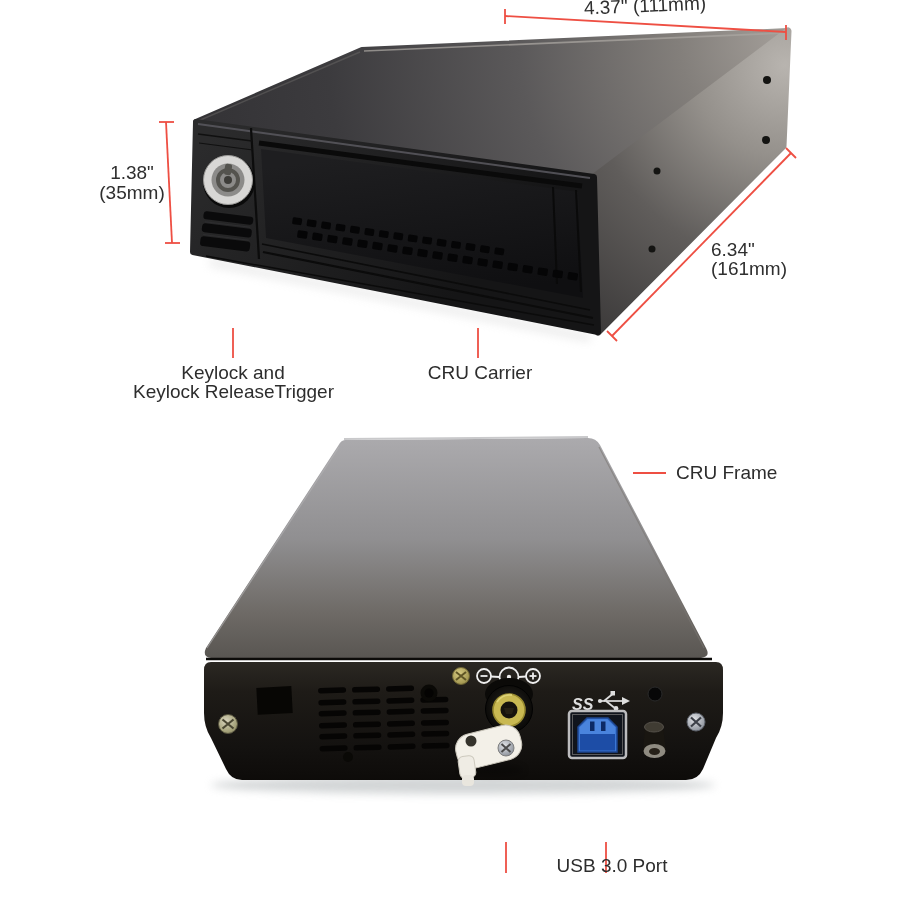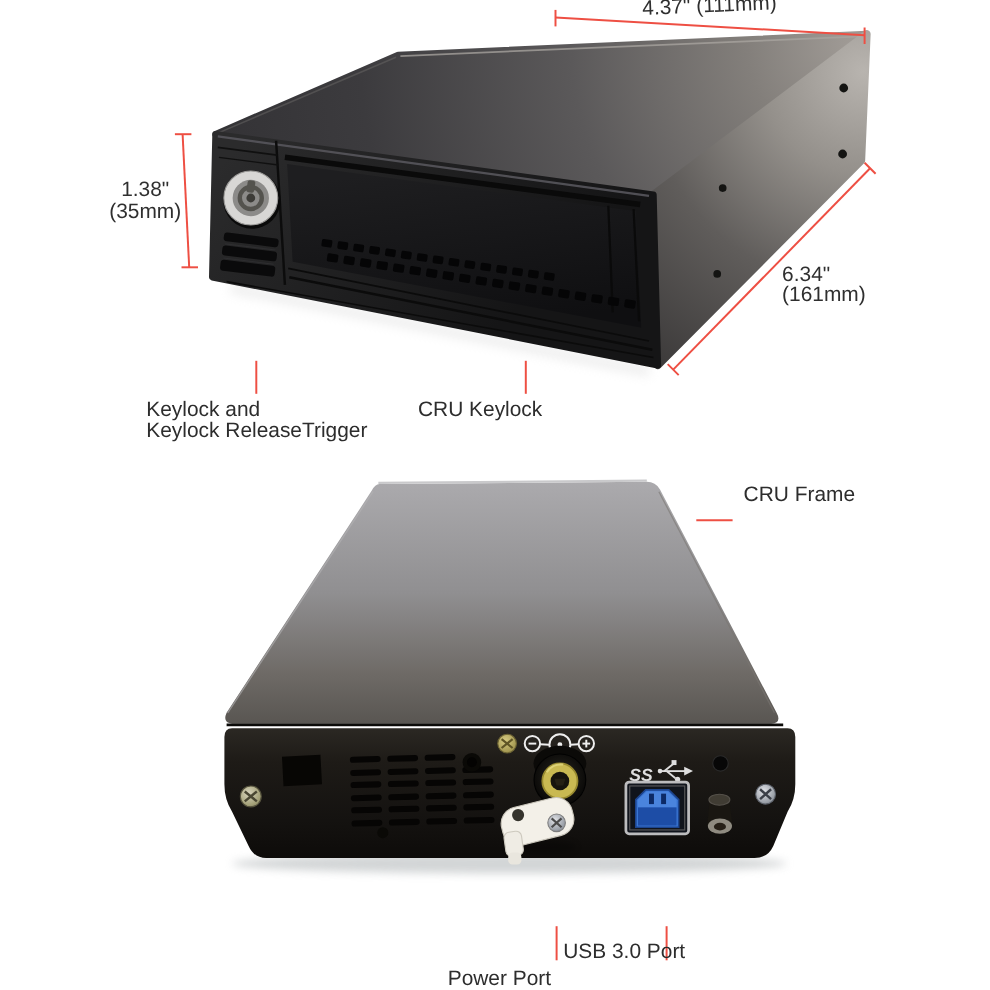--- a/index.html
+++ b/index.html
@@ -1,27 +1,27 @@
 <!DOCTYPE html>
 <html><head>
 <meta charset="utf-8">
 <style>
   html,body{margin:0;padding:0;background:#ffffff;}
   #stage{position:relative;width:900px;height:900px;background:#ffffff;overflow:hidden;
          font-family:"Liberation Sans", sans-serif;}
   #scene{position:absolute;left:0;top:0;}
   .label{position:absolute;color:#2d2d2d;font-size:19px;line-height:19px;white-space:nowrap;}
-  .center{}
+  .center{text-align:center;}
   .dim{color:#2f2f2f;}
   #width-dim{left:500px;top:-4px;width:290px;text-align:center;transform:rotate(-2.4deg);}
   #height-dim{left:94px;top:163px;width:76px;text-align:center;line-height:20px;}
   #depth-dim{left:711px;top:240px;text-align:left;}
   #keylock-label{left:133px;top:363px;width:200px;}
   #carrier-label{left:380px;top:363px;width:200px;}
-  #frame-label{left:676px;top:440px;}
+  #frame-label{left:676px;top:463px;}
   #power-label{left:407px;top:880px;width:200px;}
   #usb-label{left:512px;top:856px;width:200px;}
   .ann{stroke-width:1.8;}
 </style>
 </head>
 <body>
 
 <div id="stage">
 
 <svg id="scene" width="900" height="900" viewBox="0 0 900 900">
@@ -318,21 +318,20 @@
 <div class="label dim" id="depth-dim">
   <div>6.34"</div>
   <div>(161mm)</div>
 </div>
 
 <div class="label center" id="keylock-label">
   <div>Keylock and</div>
   <div>Keylock ReleaseTrigger</div>
 </div>
 
-<div class="label center" id="carrier-label">CRU Keylock</div>
+<div class="label center" id="carrier-label">CRU Carrier</div>
 
 <div class="label" id="frame-label">CRU Frame</div>
 
-<div class="label center" id="power-label">Power Port</div>
 
 <div class="label center" id="usb-label">USB 3.0 Port</div>
 
 </div>
 
 </body></html>

